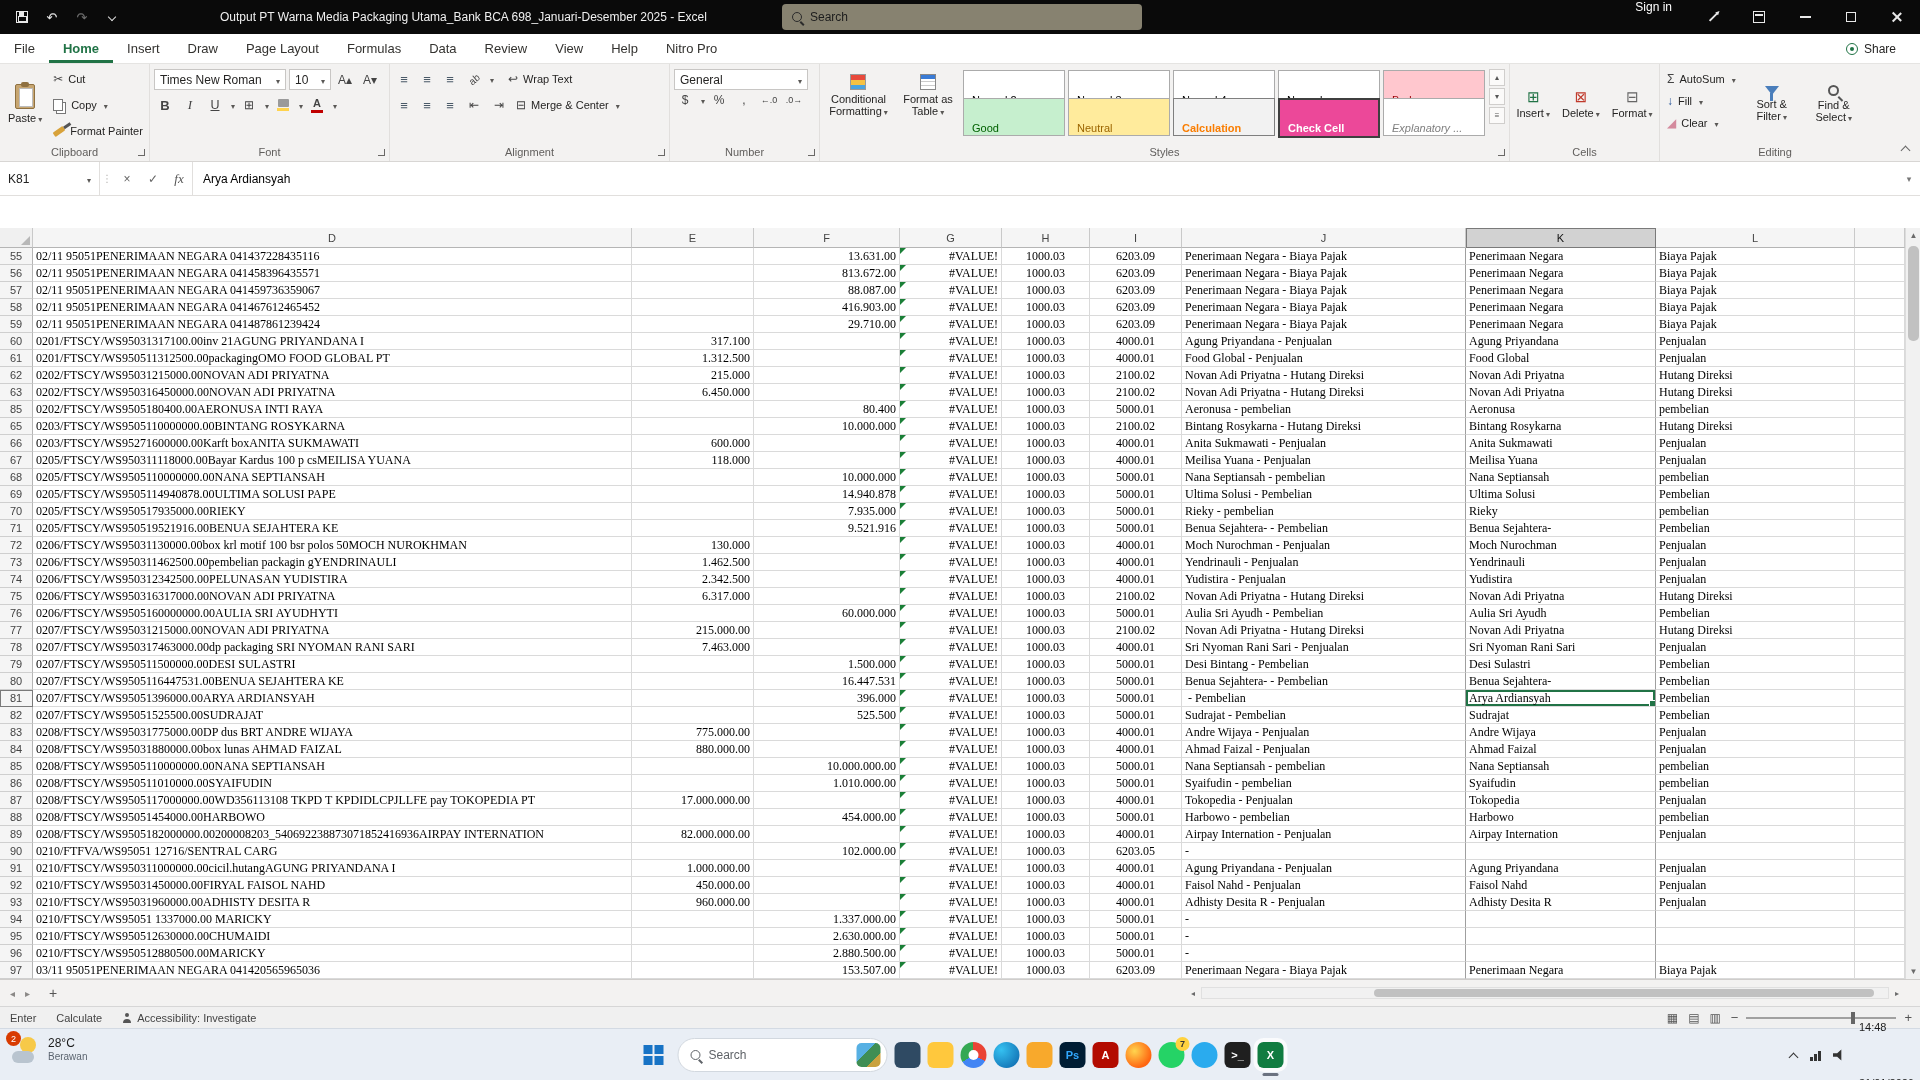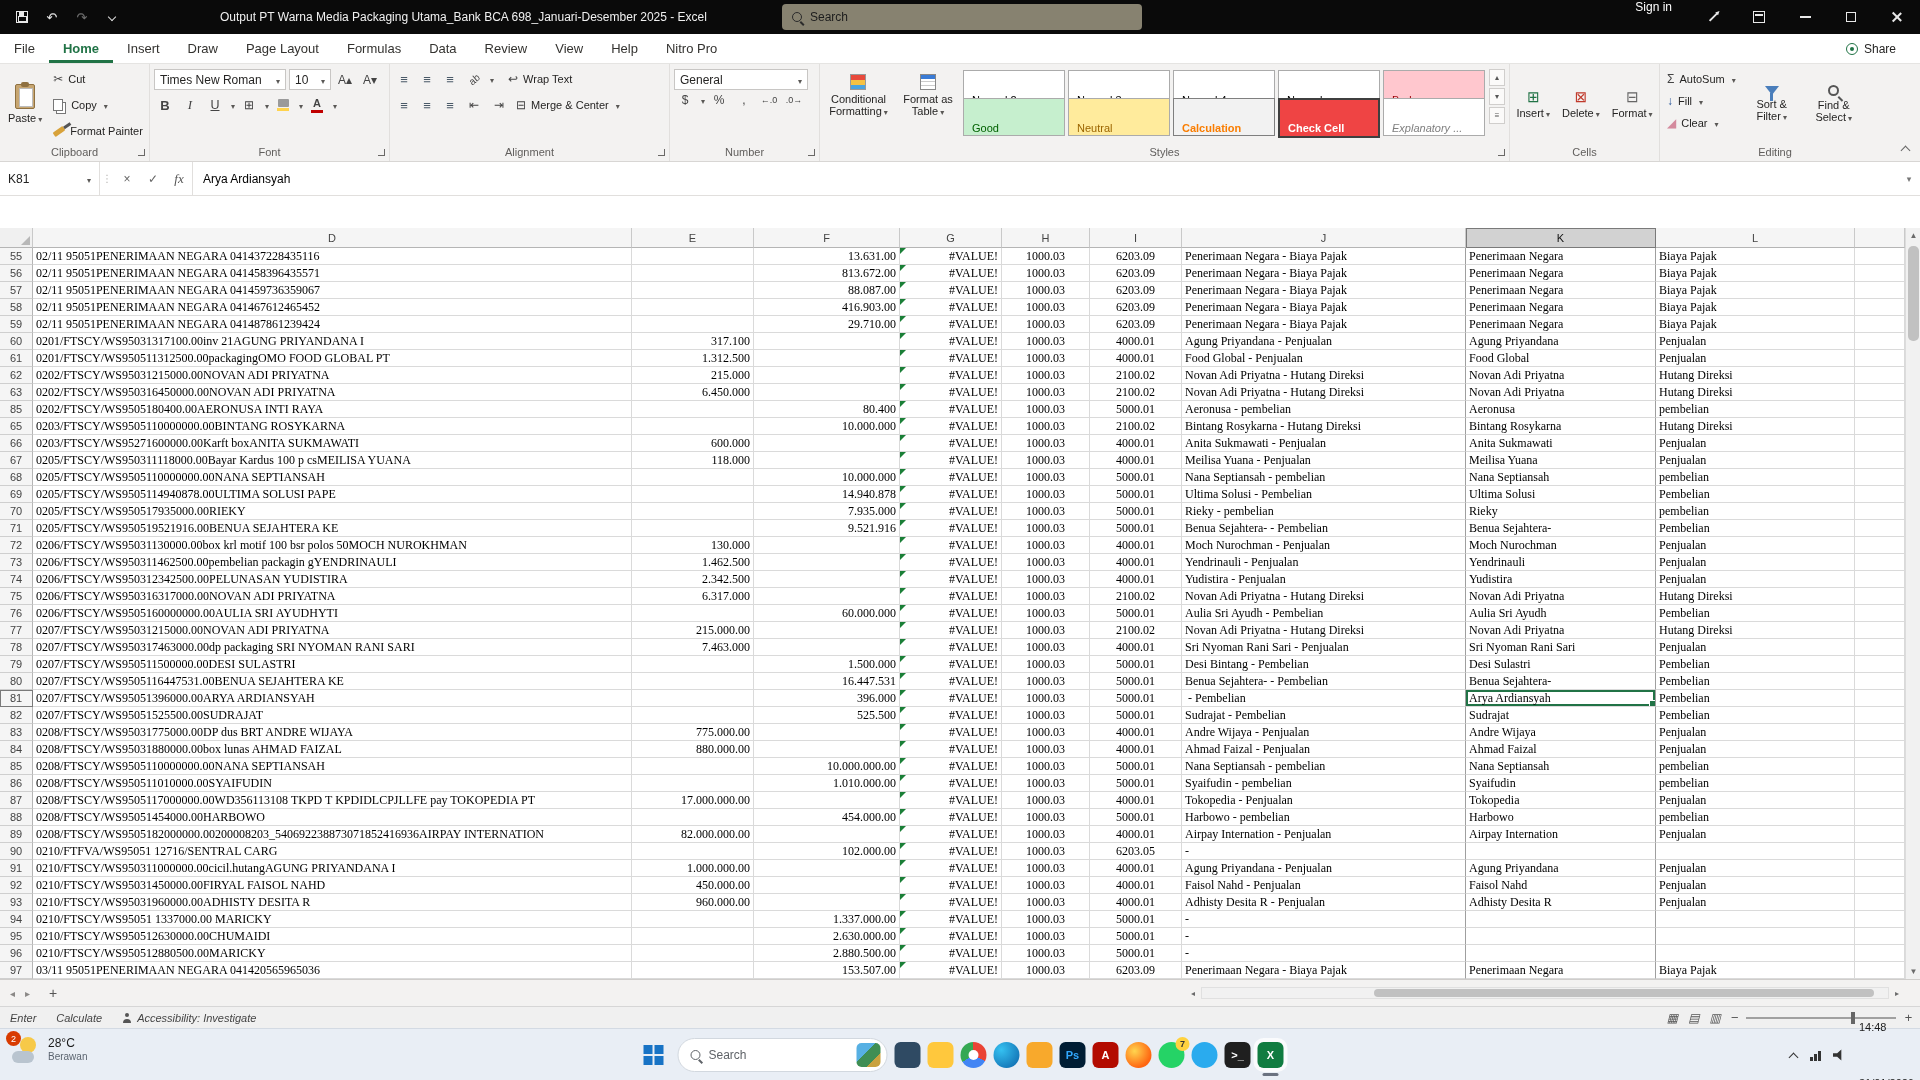--- a/index.html
+++ b/index.html
@@ -71,21 +71,21 @@
   .ic-bucket { width:11px; height:8px; background:#9a9a9a; border-radius:1px; }
 
   .alico { font-size:13px; color:#4a5a68; width:20px; text-align:center; }
   .styles-flex { display:flex; gap:4px; }
   #style-gallery { display:grid; grid-template-columns:repeat(5,102px); grid-auto-rows:25px; gap:3px; align-content:center; }
   .chip { height:25px; line-height:23px; padding:18px 8px; font-size:11px; border:1px solid #ababab; background:#fff; color:#000; overflow:hidden; white-space:nowrap; cursor:default; }
   .chip-bad { background:#ffc7ce; color:#9c0006; }
   .chip-good { background:#c6efce; color:#006100; }
   .chip-neutral { background:#ffeb9c; color:#9c6500; }
   .chip-calculation { background:#f2f2f2; color:#fa7d00; font-weight:bold; border-color:#7f7f7f; }
-  .chip-check { background:#ef4444; color:#fff; font-weight:bold; border:2px solid #3f3f3f; line-height:20px; }
+  .chip-check { background:#ec4899; color:#fff; font-weight:bold; border:2px solid #3f3f3f; line-height:20px; }
   .chip-explanatory { color:#7f7f7f; font-style:italic; }
   .gal-rail { display:flex; flex-direction:column; justify-content:center; gap:2px; }
   .rail-btn { width:16px; height:17px; border:1px solid #d0cecc; background:#fbfaf9; font-size:8px; color:#555; display:flex; align-items:center; justify-content:center; }
   .ic-cf { width:16px; height:16px; background:linear-gradient(180deg,#e84a3c 0 5px,#f6c243 5px 10px,#4aa3e0 10px 16px); border:1px solid #999; }
   .ic-ft { width:16px; height:16px; border:1px solid #888; background:
      linear-gradient(#3a7bd5 0 4px, transparent 4px),
      repeating-linear-gradient(0deg,#fff 0 3px,#ccc 3px 4px); }
   .ic-cells { font-size:15px; line-height:15px; }
   .g-green { color:#217346; } .g-red { color:#c0392b; } .g-gray { color:#666; } .g-blue { color:#2b579a; }
   .twoline { text-align:center; line-height:12px; font-size:11px; }
@@ -132,21 +132,21 @@
   #sheet-tabs { display:flex; align-items:stretch; }
   .stab { padding:0 12px; display:flex; align-items:center; font-size:12px; color:#3b3a39; border-right:1px solid #cfcdcb; white-space:nowrap; }
   .stab.active { background:#fff; color:#217346; font-weight:bold; box-shadow:inset 0 2px 0 #217346; }
   .addsheet { width:26px; display:flex; align-items:center; justify-content:center; color:#555; font-size:14px; }
   .hscroll { position:absolute; right:15px; top:4px; width:720px; height:18px; display:flex; align-items:center; }
   .hs-arrow { width:16px; height:16px; display:flex; align-items:center; justify-content:center; font-size:8px; color:#6a6a6a; }
   .hs-track { flex:1; height:12px; background:#f1f1f1; border:1px solid #e0e0e0; position:relative; }
   .hs-thumb { position:absolute; left:25%; width:73%; top:1px; height:8px; background:#c1c1c1; border-radius:4px; }
 
   
-  .statusbar { position:absolute; top:1006px; left:0; width:1920px; height:22px; background:#f0f0f0; border-top:1px solid #d6d6d6; display:flex; align-items:center; font-size:11px; color:#444;font-style:italic; }
+  .statusbar { position:absolute; top:1006px; left:0; width:1920px; height:22px; background:#f0f0f0; border-top:1px solid #d6d6d6; display:flex; align-items:center; font-size:11px; color:#444; }
   .sb-item { padding:0 10px; white-space:nowrap; display:flex; align-items:center; gap:5px; }
   .ic-person { width:10px; height:10px; position:relative; }
   .ic-person::before { content:""; position:absolute; top:0; left:3px; width:4px; height:4px; border-radius:50%; background:#555; }
   .ic-person::after { content:""; position:absolute; bottom:0; left:1px; width:8px; height:4px; border-radius:4px 4px 0 0; background:#555; }
   .sb-right { position:absolute; right:8px; display:flex; align-items:center; gap:10px; }
   .viewic { font-size:12px; color:#555; }
   .zoom { display:flex; align-items:center; gap:8px; }
   .zoomtrack { width:150px; height:2px; background:#a0a0a0; position:relative; }
   .zoomthumb { position:absolute; left:70%; top:-5px; width:4px; height:12px; background:#666; }
   .zbtn { font-size:13px; color:#555; }

